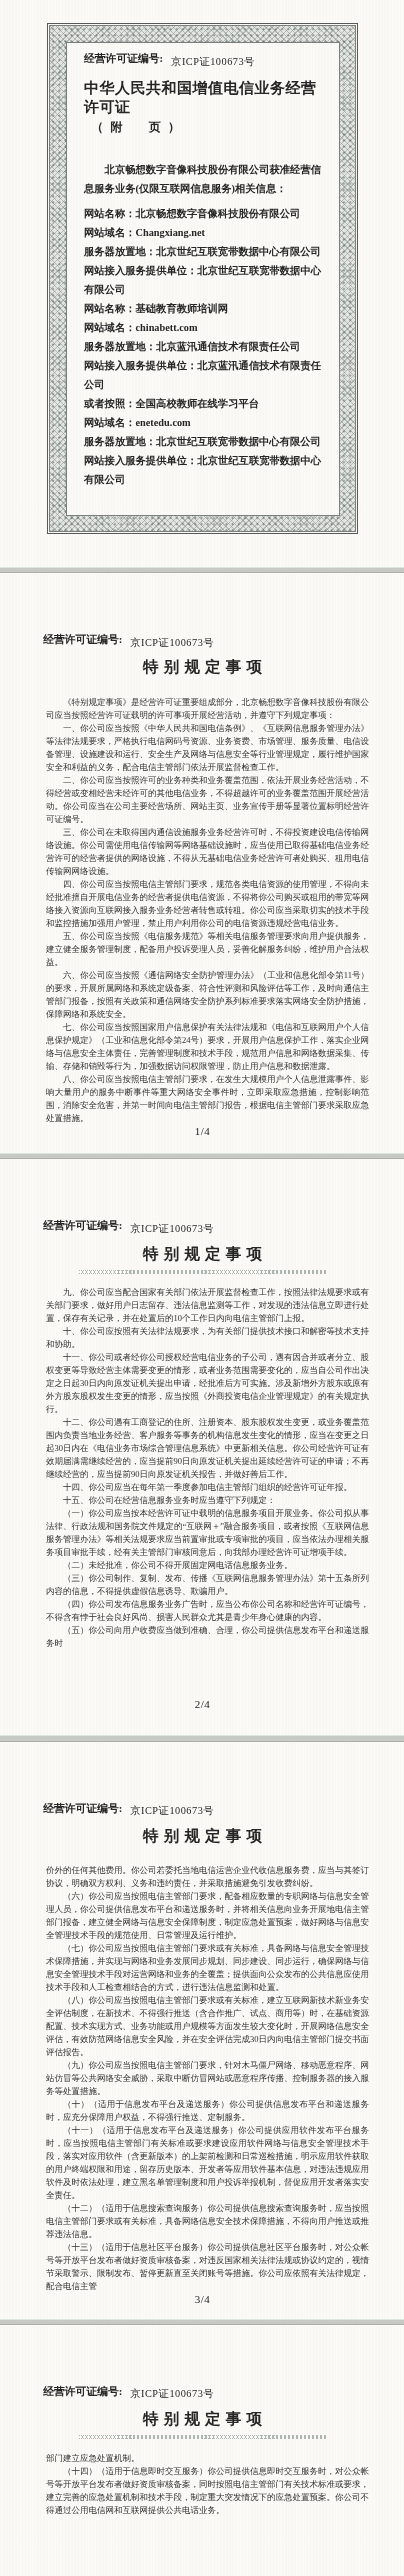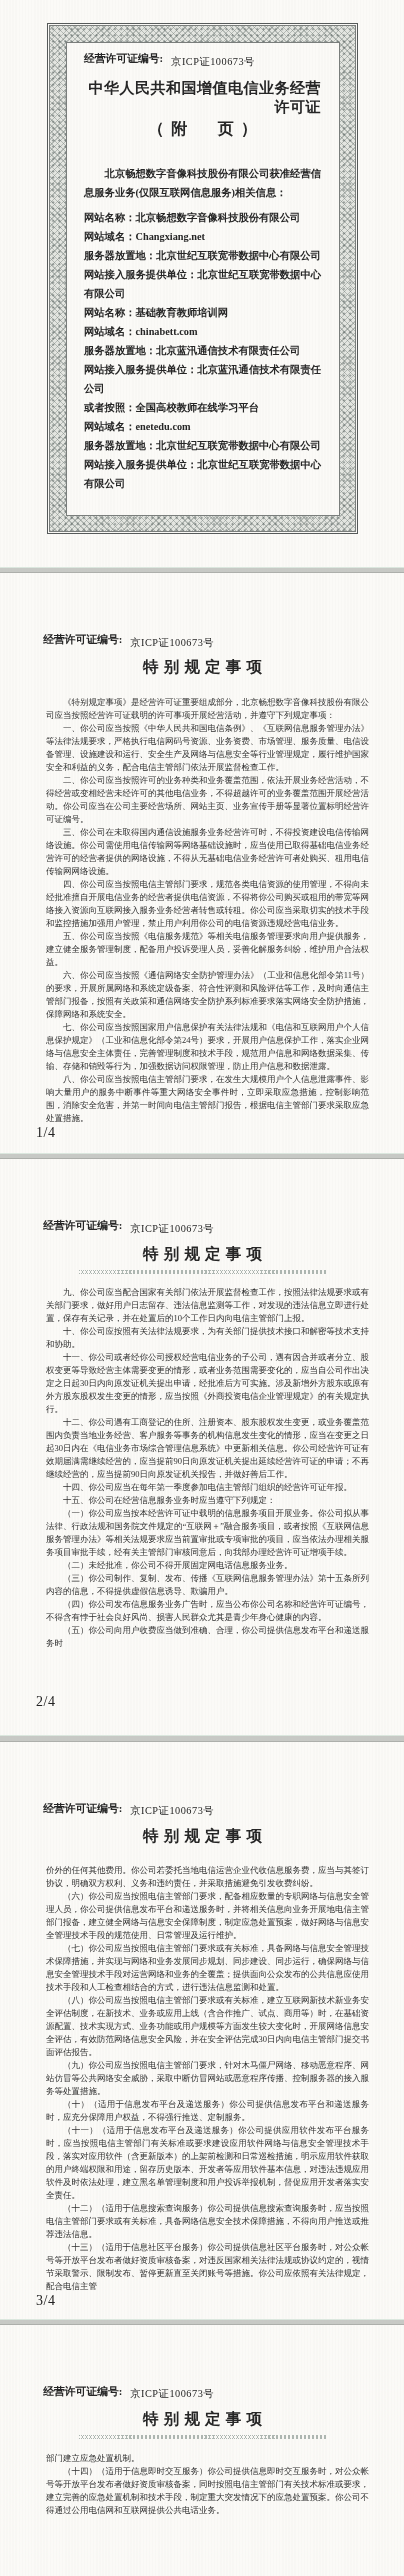--- a/index.html
+++ b/index.html
@@ -15,42 +15,42 @@
     background-color:#e3e5e0;
     background-image:
       radial-gradient(circle at 3.1px 3.1px, rgba(90,100,98,.65) 0.8px, transparent 1.3px),
       repeating-linear-gradient(45deg, rgba(110,120,116,.40) 0 1px, transparent 1px 4.1px),
       repeating-linear-gradient(-45deg, rgba(110,120,116,.40) 0 1px, transparent 1px 4.1px);
     background-size:6.2px 6.2px, auto, auto;}
   .cert-content{background:#fbfaf7;border:0.5px solid #7a7e7c;height:100%;box-sizing:border-box;padding:7.2px 17.5px;
     background-image:repeating-linear-gradient(90deg, rgba(60,70,60,.015) 0 1.5px, transparent 1.5px 3.1px);}
   .cert-header{font-size:10.8px;font-weight:700;margin-top:2.1px;}
   .cert-header .num{font-weight:400;font-size:10.3px;margin-left:5.2px;position:relative;top:3.1px;letter-spacing:0.5px;}
-  .cert-title{font-size:15px;font-weight:700;text-align:right;margin:13.4px 0 2.1px;letter-spacing:0.5px;}
-  .cert-subtitle{font-size:16px;font-weight:700;text-align:center;letter-spacing:7.2px;text-indent:7.2px;}
+  .cert-title{font-size:15px;font-weight:700;text-align:left;margin:13.4px 0 2.1px;letter-spacing:0.5px;}
+  .cert-subtitle{font-size:12px;font-weight:700;letter-spacing:7.2px;text-indent:7.2px;}
   .cert-intro{font-size:10.3px;line-height:19px;font-weight:600;text-indent:2em;text-align:justify;margin:24px 0 0;}
   .cert-entries{margin-top:6.2px;}
   .cert-entries p{margin:0;font-size:10.3px;line-height:19px;font-weight:600;text-align:justify;}
 
   
   .terms-page{display:flex;flex-direction:column;padding:60px 36px 25px;}
   .terms-page.h2{height:580px;} .terms-page.h3{height:576px;}
   .terms-page.h4{height:577px;} .terms-page.h5{height:549px;}
   .terms-header{font-size:10.8px;margin-left:7.2px;}
   .terms-header .lbl{font-weight:700;}
   .terms-header .num{font-weight:400;font-size:10.3px;margin-left:5.2px;position:relative;top:2.6px;letter-spacing:0.5px;}
   .terms-title{text-align:center;font-size:15.5px;font-weight:700;letter-spacing:5.2px;text-indent:5.2px;margin:10.3px 0 5.2px;}
   .wavy{height:4.1px;width:247px;margin:0 auto 12.4px;opacity:.75;
     background:
       repeating-linear-gradient(115deg, #94a09a 0 1px, transparent 1px 3.6px),
       repeating-linear-gradient(65deg, #94a09a 0 1px, transparent 1px 3.6px);}
   .terms-body{font-size:8.5px;line-height:13px;text-align:justify;color:#2f2f2f;margin-left:10px;}
   .terms-body p{margin:0;text-indent:2em;}
   .terms-body p.cont{text-indent:0;}
-  .page-no{margin-top:auto;text-align:left;font-size:14px;letter-spacing:0.5px;color:#222;}
+  .page-no{margin-top:auto;text-align:center;font-size:11px;letter-spacing:0.5px;color:#222;}
 </style>
 </head>
 <body>
 
 <div class="stage">
 
   <section class="page cert-page">
     <div class="cert-frame">
       <div class="cert-band">
         <div class="cert-content">
@@ -134,21 +134,21 @@
     <div class="terms-header">
       <span class="lbl">经营许可证编号:</span>
       <span class="num">京ICP证100673号</span>
     </div>
     <div class="terms-title">特别规定事项</div>
     <div class="wavy"></div>
     <div class="terms-body">
         <p class="cont">价外的任何其他费用。你公司若委托当地电信运营企业代收信息服务费，应当与其签订协议，明确双方权利、义务和违约责任，并采取措施避免引发收费纠纷。</p>
         <p>（六）你公司应当按照电信主管部门要求，配备相应数量的专职网络与信息安全管理人员，你公司提供信息发布平台和递送服务时，并将相关信息向业务开展地电信主管部门报备，建立健全网络与信息安全保障制度，制定应急处置预案，做好网络与信息安全管理技术手段的规范使用、日常管理及运行维护。</p>
         <p>（七）你公司应当按照电信主管部门要求或有关标准，具备网络与信息安全管理技术保障措施，并实现与网络和业务发展同步规划、同步建设、同步运行，确保网络与信息安全管理技术手段对运营网络和业务的全覆盖；提供面向公众发布的公共信息应使用技术手段和人工检查相结合的方式，进行违法信息监测和处置。</p>
-        <p>（八）你公司应当按照电信主管部门要求或有关标准，建立互联网新技术新业务安全评估制度，在新技术、业务或应用上线（含合作推广、试点、商用等）时，在基础资源配置、技术实现方式、业务功能或用户规模等方面发生较大变化时，开展网络信息安全评估，有效防范网络信息安全风险，并在安全评估完成30日内向电信主管部门提交书面评估报告。</p>
+        <p>（八）你公司应当按照电信主管部门要求或有关标准，建立互联网新技术新业务安全评估制度，在新技术、不得强行推送（含合作推广、试点、商用等）时，在基础资源配置、技术实现方式、业务功能或用户规模等方面发生较大变化时，开展网络信息安全评估，有效防范网络信息安全风险，并在安全评估完成30日内向电信主管部门提交书面评估报告。</p>
         <p>（九）你公司应当按照电信主管部门要求，针对木马僵尸网络、移动恶意程序、网站仿冒等公共网络安全威胁，采取中断仿冒网站或恶意程序传播、控制服务器的接入服务等处置措施。</p>
         <p>（十）（适用于信息发布平台及递送服务）你公司提供信息发布平台和递送服务时，应充分保障用户权益，不得强行推送、定制服务。</p>
         <p>（十一）（适用于信息发布平台及递送服务）你公司提供应用软件发布平台服务时，应当按照电信主管部门有关标准或要求建设应用软件网络与信息安全管理技术手段，落实对应用软件（含更新版本）的上架前检测和日常巡检措施，明示应用软件获取的用户终端权限和用途，留存历史版本、开发者等应用软件基本信息，对违法违规应用软件及时依法处理，建立黑名单管理制度和用户投诉举报机制，督促应用开发者落实安全责任。</p>
         <p>（十二）（适用于信息搜索查询服务）你公司提供信息搜索查询服务时，应当按照电信主管部门要求或有关标准，具备网络信息安全技术保障措施，不得向用户推送或推荐违法信息。</p>
         <p>（十三）（适用于信息社区平台服务）你公司提供信息社区平台服务时，对公众帐号等开放平台发布者做好资质审核备案，对违反国家相关法律法规或协议约定的，视情节采取警示、限制发布、暂停更新直至关闭账号等措施。你公司应依照有关法律规定，配合电信主管</p>
       </div>
     <div class="page-no">3/4</div>
   </section>
 
   <div class="divider"></div>

